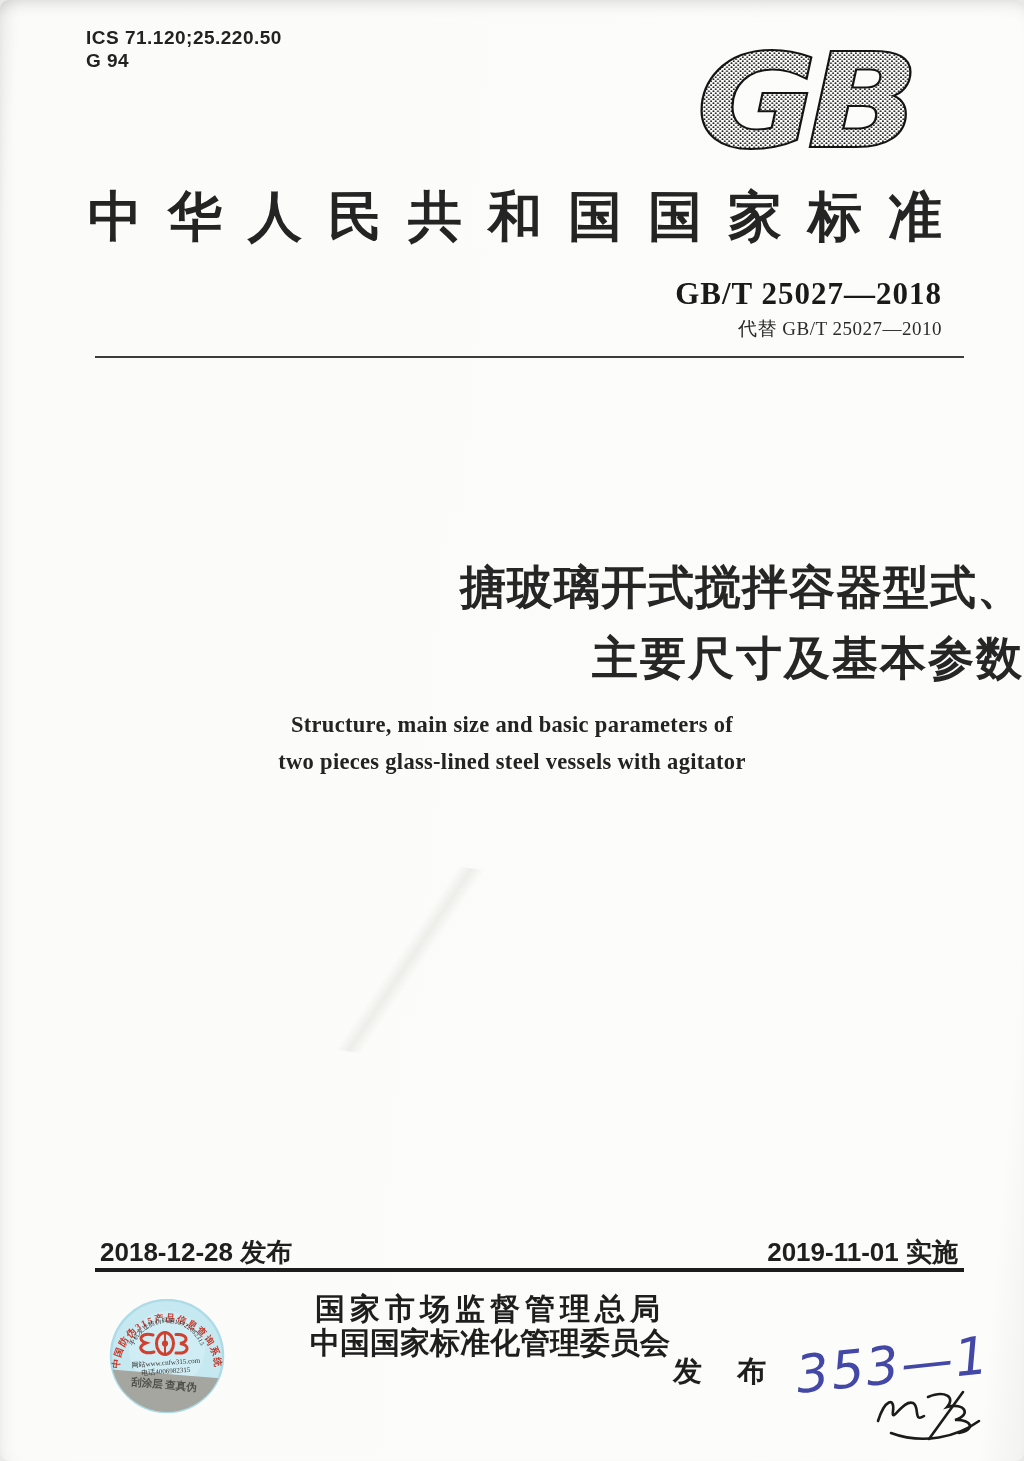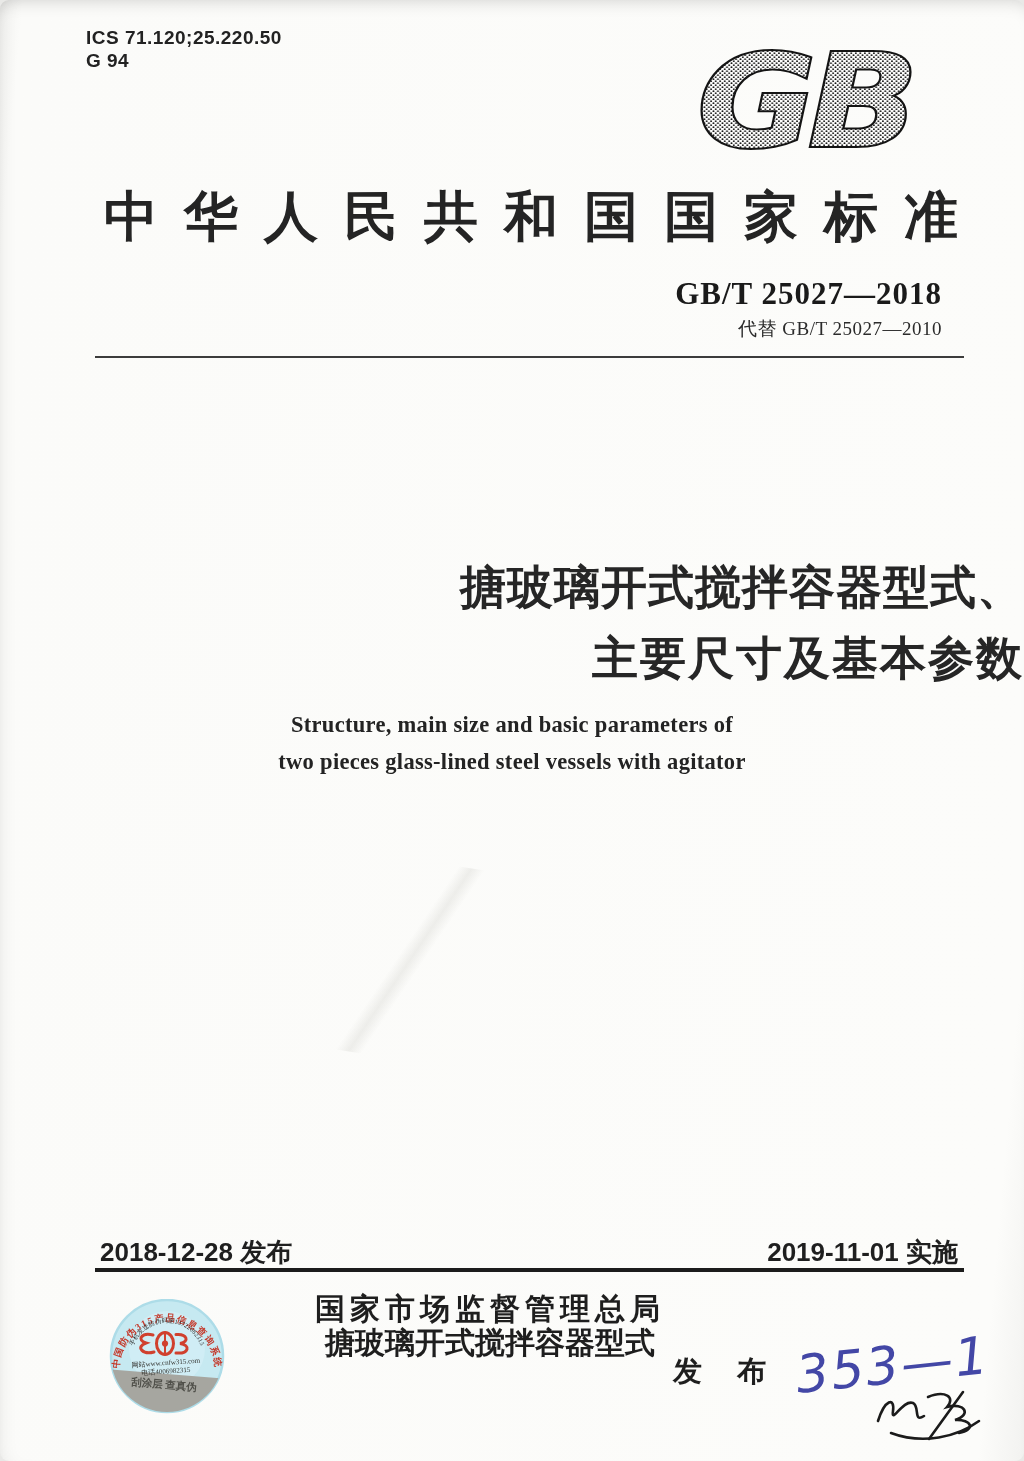--- a/index.html
+++ b/index.html
@@ -8,21 +8,21 @@
     background:linear-gradient(95deg,#f3f3f1 0,#fbfbf9 2%,#fcfcfa 96%,#f2f2f0 100%);
     box-shadow:inset 0 14px 18px -14px rgba(0,0,0,.18), inset 14px 0 20px -16px rgba(0,0,0,.10);
     overflow:hidden; color:#1d1d1d;
     font-family:"Liberation Serif","DejaVu Serif",serif;
     border-radius:9px;
   }
   .abs{position:absolute;}
   .ics-block{left:86px; top:26px; font-family:"Liberation Sans","DejaVu Sans",sans-serif;
     font-weight:700; font-size:19px; line-height:23px; letter-spacing:.5px; color:#222;}
   .gb-logo{left:694px; top:42px; width:236px; height:110px;}
-  .header-title{left:104px; top:181px; font-size:54px; font-weight:600; letter-spacing:26px;
+  .header-title{left:88px; top:181px; font-size:54px; font-weight:600; letter-spacing:26px;
     white-space:nowrap; color:#242424;}
   .std-block{right:82px; top:276px; text-align:right;}
   .std-code{font-size:31px; font-weight:700; letter-spacing:1px; color:#1a1a1a;}
   .replaces{font-size:19px; margin-top:4px; letter-spacing:.5px; color:#2b2b2b;}
   .rule-thin{left:95px; top:356px; width:869px; height:2px; background:#3c3c3c;}
   .title-zh{left:0; top:552px; width:100%; text-align:right;
     font-family:"Liberation Sans","DejaVu Sans",sans-serif; font-weight:700;
     font-size:46px; line-height:71px; letter-spacing:1px; color:#262626;}
   .title-en{left:0; top:706px; width:100%; text-align:center;
     font-weight:700; font-size:22.5px; line-height:37px; letter-spacing:.3px; color:#232323;}
@@ -87,21 +87,21 @@
 
   <div class="abs date-row">
     <span>2018-12-28 发布</span>
     <span>2019-11-01 实施</span>
   </div>
 
   <div class="abs rule-thick"></div>
 
   <div class="abs issuer-block">
     <div class="issuer-line1">国家市场监督管理总局</div>
-    <div class="issuer-line2">搪玻璃开式搅拌容器型式</div>
+    <div class="issuer-line2">中国国家标准化管理委员会</div>
   </div>
 
   <div class="abs publish-label">发 布</div>
 
   <svg class="abs seal" viewBox="0 0 122 122" aria-hidden="true">
     <defs>
       <clipPath id="sealClip">
           <circle cx="61" cy="57" r="56"></circle>
         </clipPath>
       <path id="arcTop" d="M 13 70 A 48 48 0 1 1 109 70" fill="none"></path>

